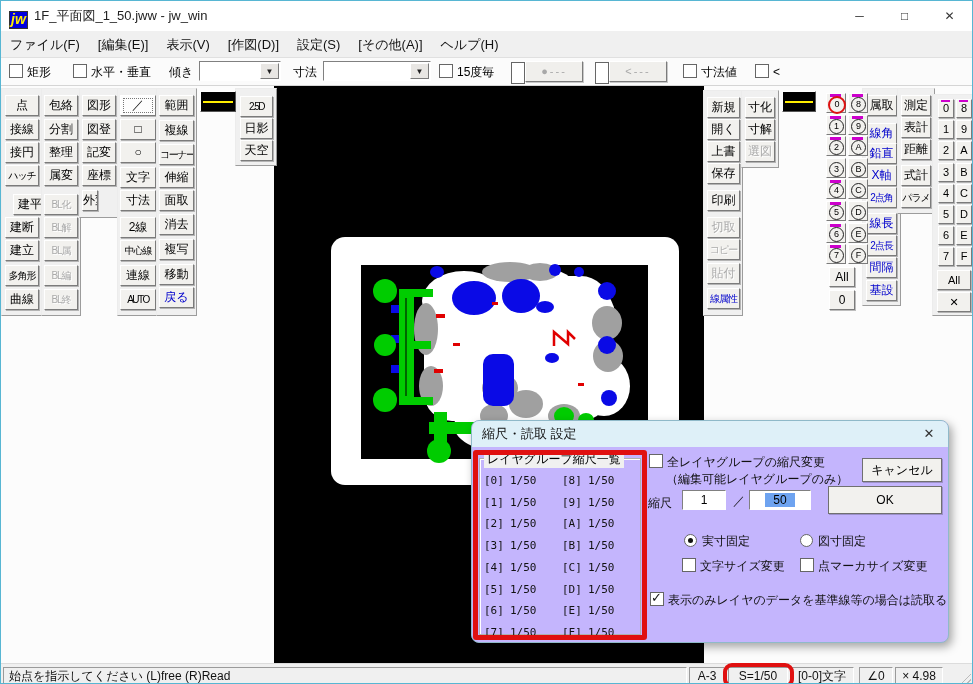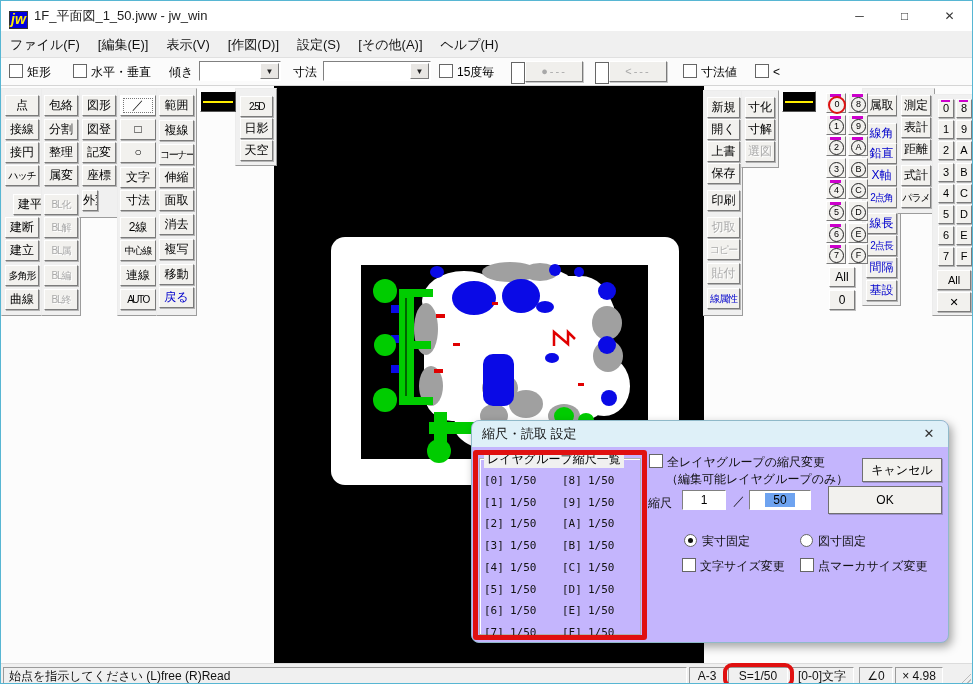--- a/index.html
+++ b/index.html
@@ -232,20 +232,21 @@
       <div class="dfield" style="left:210px;top:69px;width:44px;height:20px">1</div>
       <div class="dlabel" style="left:261px;top:72px">／</div>
       <div class="dfield" style="left:277px;top:69px;width:62px;height:20px"><span class="selval">50</span></div>
       <div class="dbtn" style="left:356px;top:65px;width:114px;height:28px;line-height:26px">OK</div>
 
       <label class="dlabel" style="left:212px;top:112px"><span class="radio on"></span><span>実寸固定</span></label>
       <label class="dlabel" style="left:328px;top:112px"><span class="radio"></span><span>図寸固定</span></label>
       <label class="dlabel" style="left:210px;top:137px"><span class="cbx"></span><span>文字サイズ変更</span></label>
       <label class="dlabel" style="left:328px;top:137px"><span class="cbx"></span><span>点マーカサイズ変更</span></label>
 
+      <label class="dlabel" style="left:178px;top:171px"><span class="cbx checked"></span><span>表示のみレイヤのデータを基準線等の場合は読取る</span></label>
     </div>
   <div class="panel" style="left: 0px; top: 2px; width: 41px; height: 228px;"></div>
       <div class="tbtn" style="left: 4px; top: 9px; width: 34px; height: 21px;">点</div>
       <div class="tbtn" style="left: 4px; top: 33px; width: 34px; height: 21px;">接線</div>
       <div class="tbtn" style="left: 4px; top: 56px; width: 34px; height: 21px;">接円</div>
       <div class="tbtn n3" style="left: 4px; top: 79px; width: 34px; height: 21px;">ハッチ</div>
       <div class="tbtn" style="left: 4px; top: 108px; width: 34px; height: 21px; margin-left: 8px;">建平</div>
       <div class="tbtn" style="left: 4px; top: 131px; width: 34px; height: 21px;">建断</div>
       <div class="tbtn" style="left: 4px; top: 154px; width: 34px; height: 21px;">建立</div>
       <div class="tbtn n3" style="left: 4px; top: 179px; width: 34px; height: 21px;">多角形</div>

